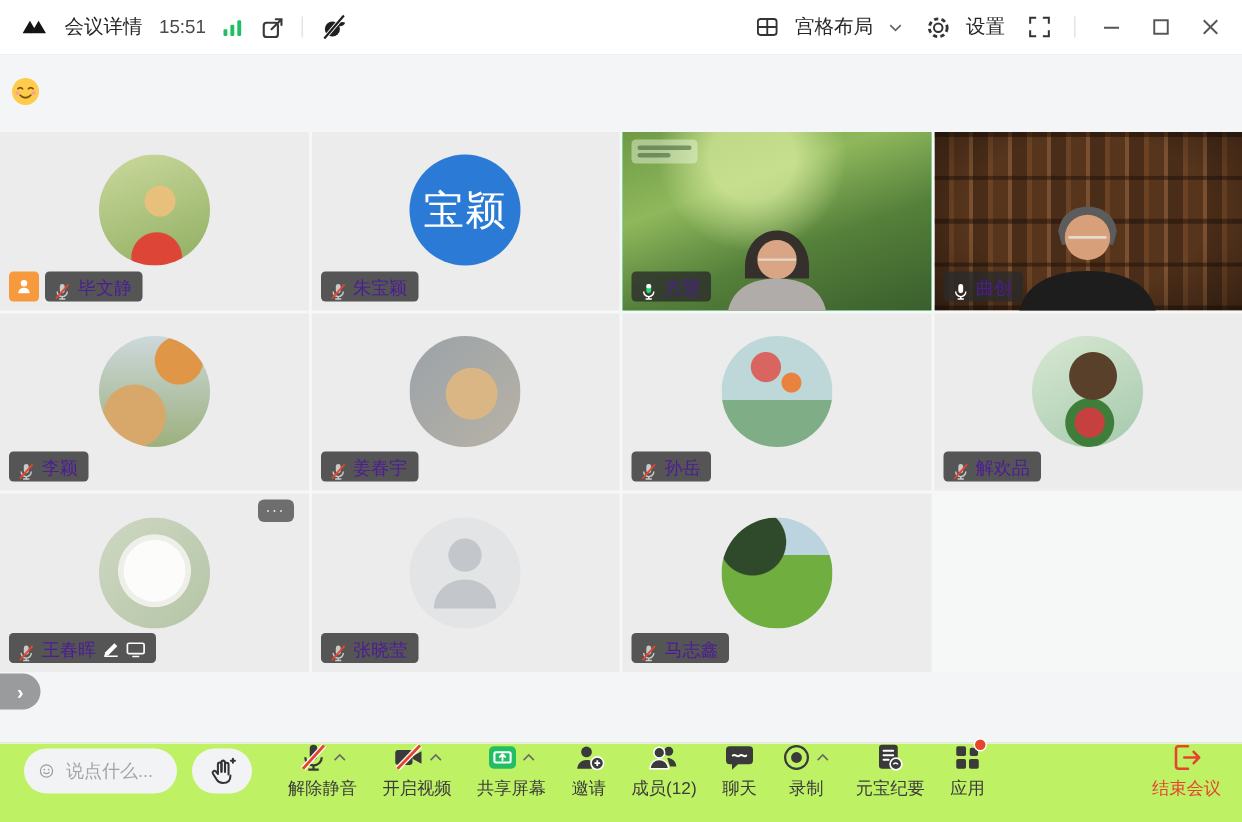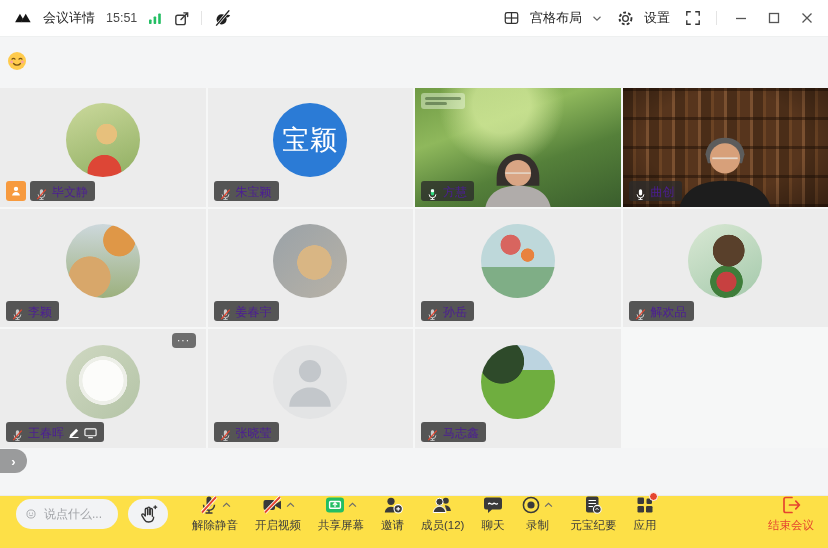--- a/index.html
+++ b/index.html
@@ -83,21 +83,21 @@
   .name-chip{height:20px;background:rgba(42,42,42,.78);border-radius:3px;color:#4c1d95;
     display:flex;align-items:flex-end;gap:4px;padding:0 7px 0 5px;font-size:12px;white-space:nowrap;}
   .more-btn{position:absolute;top:4px;right:10px;width:24px;height:15px;border-radius:4px;
     background:rgba(96,96,96,.9);color:#fff;font-size:10px;letter-spacing:1px;
     display:flex;align-items:center;justify-content:center;line-height:1;}
   
   .side-tab{position:absolute;left:0;top:449px;width:27px;height:24px;background:#9a9b9c;
     border-radius:0 12px 12px 0;color:#fff;display:flex;align-items:center;
     justify-content:center;font-size:13px;font-weight:bold;}
   
-  .toolbar{position:absolute;bottom:0;left:0;right:0;height:53px;background:#fde047;
+  .toolbar{position:absolute;bottom:0;left:0;right:0;height:53px;background:#bef264;
     border-top:1px solid #ebecec;display:flex;align-items:center;
     padding:0 14px 16px 16px;box-sizing:border-box;z-index:5;}
   .msg-pill{width:102px;height:30px;border-radius:15px;background:#f2f3f5;
     display:flex;align-items:center;gap:6px;padding:0 10px;box-sizing:border-box;flex:none;}
   .msg-pill input{border:none;outline:none;background:transparent;width:62px;
     font-size:12px;color:#666;font-family:inherit;}
   .msg-pill input::placeholder{color:#a2a4a8;}
   .hand-btn{margin-left:10px;width:40px;height:30px;border-radius:15px;background:#f2f3f5;
     display:flex;align-items:center;justify-content:center;flex:none;}
   .tb-buttons{display:flex;align-items:flex-end;margin-left:24px;gap:17px;text-align:center;}

